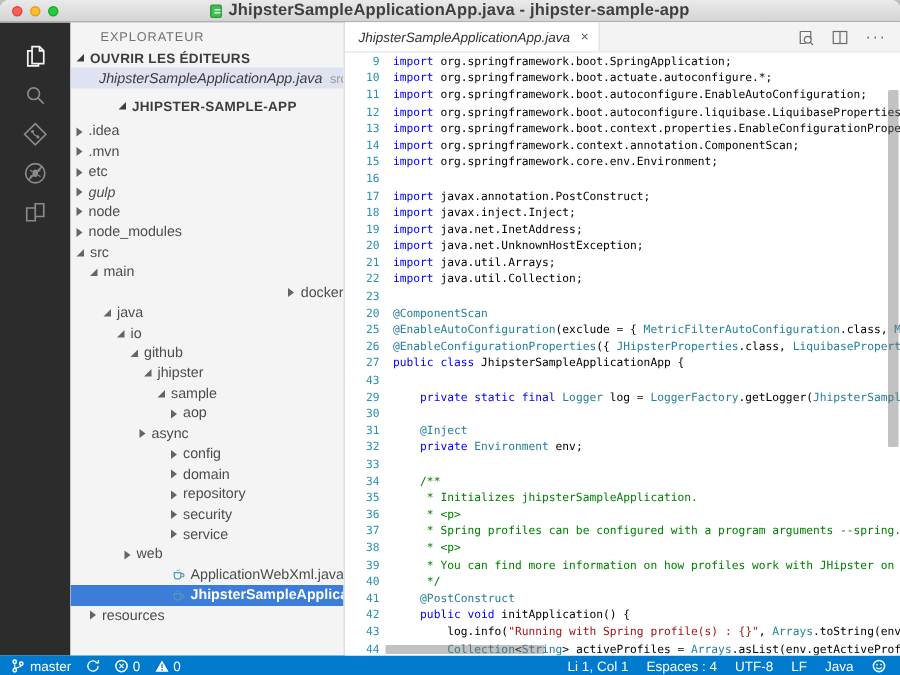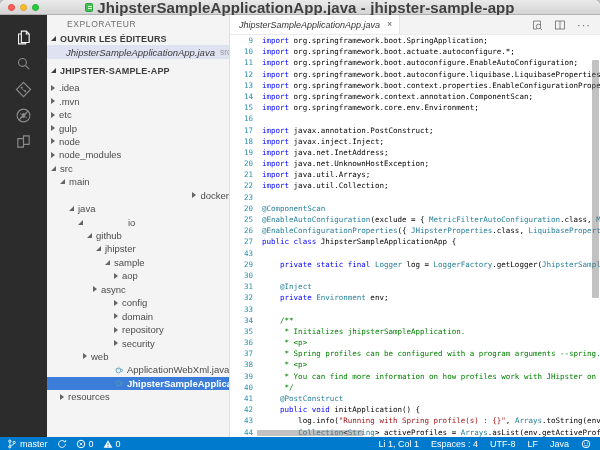--- a/index.html
+++ b/index.html
@@ -15,21 +15,21 @@
   .traffic { position:absolute; left:8px; top:4px; display:flex; gap:5px; }
   .tl { width:7px; height:7px; border-radius:50%; }
   .tl.red { background:#ff5f57; border:0.5px solid #e0443e; }
   .tl.yel { background:#febc2e; border:0.5px solid #dea123; }
   .tl.grn { background:#28c840; border:0.5px solid #1aab29; }
   .title-wrap { display:flex; align-items:center; gap:4px; }
   .doc-ico { width:8px; height:9px; background:#3fbf4e; border-radius:1.5px;
              border:0.5px solid #2ea13c; position:relative; }
   .doc-ico:after { content:""; position:absolute; left:1.5px; top:2px; width:4px; height:1px;
                    background:#eafbe9; box-shadow:0 2px 0 #eafbe9; }
-  .title-text { font-size:15px; color:#3f3f3f; font-weight:bold; letter-spacing:.1px; }
+  .title-text { font-size:11px; color:#3f3f3f; font-weight:bold; letter-spacing:.1px; }
 
   
   .main { flex:1; display:flex; min-height:0; }
 
   
   .activitybar { width:47px; flex:0 0 47px; background:#2c2c2c; padding-top:9px;
                  display:flex; flex-direction:column; align-items:center; }
   .ab-item { width:47px; height:26px; display:flex; align-items:center; justify-content:center;
              color:#8a8a8a; cursor:pointer; }
   .ab-item.active { color:#f5f5f5; }
@@ -39,21 +39,21 @@
   .sidebar { width:183px; flex:0 0 183px; background:#f4f4f4; border-right:1px solid #e0e0e0;
              overflow:hidden; font-size:9.5px; color:#4c4c4c; }
   .sidebar-title { height:17px; line-height:18px; padding-left:20px; font-size:8.5px;
                    color:#6f6f6f; letter-spacing:.6px; }
   .section-header { height:13px; display:flex; align-items:center; gap:4px; padding-left:4px;
                     font-weight:bold; font-size:9px; color:#3c3c3c; letter-spacing:.2px; }
   .oe-item { height:14px; display:flex; align-items:center; background:#dfe2f1;
              padding-left:19px; white-space:nowrap; overflow:hidden; }
   .oe-name { font-style:italic; color:#3b3b3b; }
   .oe-detail { color:#9a9a9a; font-size:8.5px; margin-left:5px; }
-  .proj-header { margin-top:4px; height:15px; }
+  .proj-header { margin-top:4px; height:15px;margin-left:28px; }
   .tree { margin-top:3px; }
   .tree-row { height:13.45px; display:flex; align-items:center; white-space:nowrap;
               overflow:hidden; cursor:pointer; }
   .tree-row.selected { background:#3b7dd8; color:#fff; font-weight:bold; }
   .tw { flex:0 0 auto; width:0; height:0; margin-right:4px; }
   .tw-c { border-left:4px solid #646465; border-top:3px solid transparent; border-bottom:3px solid transparent; }
   .tw-e { border-bottom:5px solid #646465; border-left:5px solid transparent; }
   .file-ico { flex:0 0 auto; width:10px; height:10px; margin-right:3px; }
   .sec-tw { width:0; height:0; border-bottom:5px solid #3c3c3c; border-left:5px solid transparent; }
 
@@ -178,21 +178,21 @@
             <span>.idea</span>
           </div>
           <div class="tree-row" style="padding-left: 4px;">
             <span class="tw tw-c"></span>
             <span>.mvn</span>
           </div>
           <div class="tree-row" style="padding-left: 4px;">
             <span class="tw tw-c"></span>
             <span>etc</span>
           </div>
-          <div class="tree-row" style="padding-left: 4px;">
+          <div class="tree-row" style="padding-left: 4px; font-style: italic;">
             <span class="tw tw-c"></span>
             <span>gulp</span>
           </div>
           <div class="tree-row" style="padding-left: 4px;">
             <span class="tw tw-c"></span>
             <span>node</span>
           </div>
           <div class="tree-row" style="padding-left: 4px;">
             <span class="tw tw-c"></span>
             <span>node_modules</span>
@@ -206,21 +206,21 @@
             <span>main</span>
           </div>
           <div class="tree-row" style="padding-left: 22px; justify-content: flex-end;">
             <span class="tw tw-c"></span>
             <span>docker</span>
           </div>
           <div class="tree-row" style="padding-left: 22px;">
             <span class="tw tw-e"></span>
             <span>java</span>
           </div>
-          <div class="tree-row" style="padding-left: 31px; gap: 41px;">
+          <div class="tree-row" style="padding-left: 31px;">
             <span class="tw tw-e"></span>
             <span>io</span>
           </div>
           <div class="tree-row" style="padding-left: 40px;">
             <span class="tw tw-e"></span>
             <span>github</span>
           </div>
           <div class="tree-row" style="padding-left: 49px;">
             <span class="tw tw-e"></span>
             <span>jhipster</span>
@@ -245,20 +245,24 @@
             <span class="tw tw-c"></span>
             <span>domain</span>
           </div>
           <div class="tree-row" style="padding-left: 67px;">
             <span class="tw tw-c"></span>
             <span>repository</span>
           </div>
           <div class="tree-row" style="padding-left: 67px;">
             <span class="tw tw-c"></span>
             <span>security</span>
+          </div>
+          <div class="tree-row" style="padding-left: 67px;">
+            <span class="tw tw-c"></span>
+            <span>service</span>
           </div>
           <div class="tree-row" style="padding-left: 36px;">
             <span class="tw tw-c"></span>
             <span>web</span>
           </div>
           <div class="tree-row" style="padding-left: 67px;">
             <span class="file-ico"><svg viewBox="0 0 16 16" fill="none" stroke="currentColor" stroke-width="1.6">
                 <path d="M3.5 6h7v3.2a3.5 3.5 0 0 1-7 0z" stroke="#519aba" stroke-width="1.3"></path>
                 <path d="M10.5 7h1.6a1.7 1.7 0 0 1 0 3.4h-1.6" stroke="#519aba" stroke-width="1.3"></path>
                 <path d="M6 4.2c1-.9 2-.3 3-1.4" stroke="#519aba" stroke-width="1"></path>

